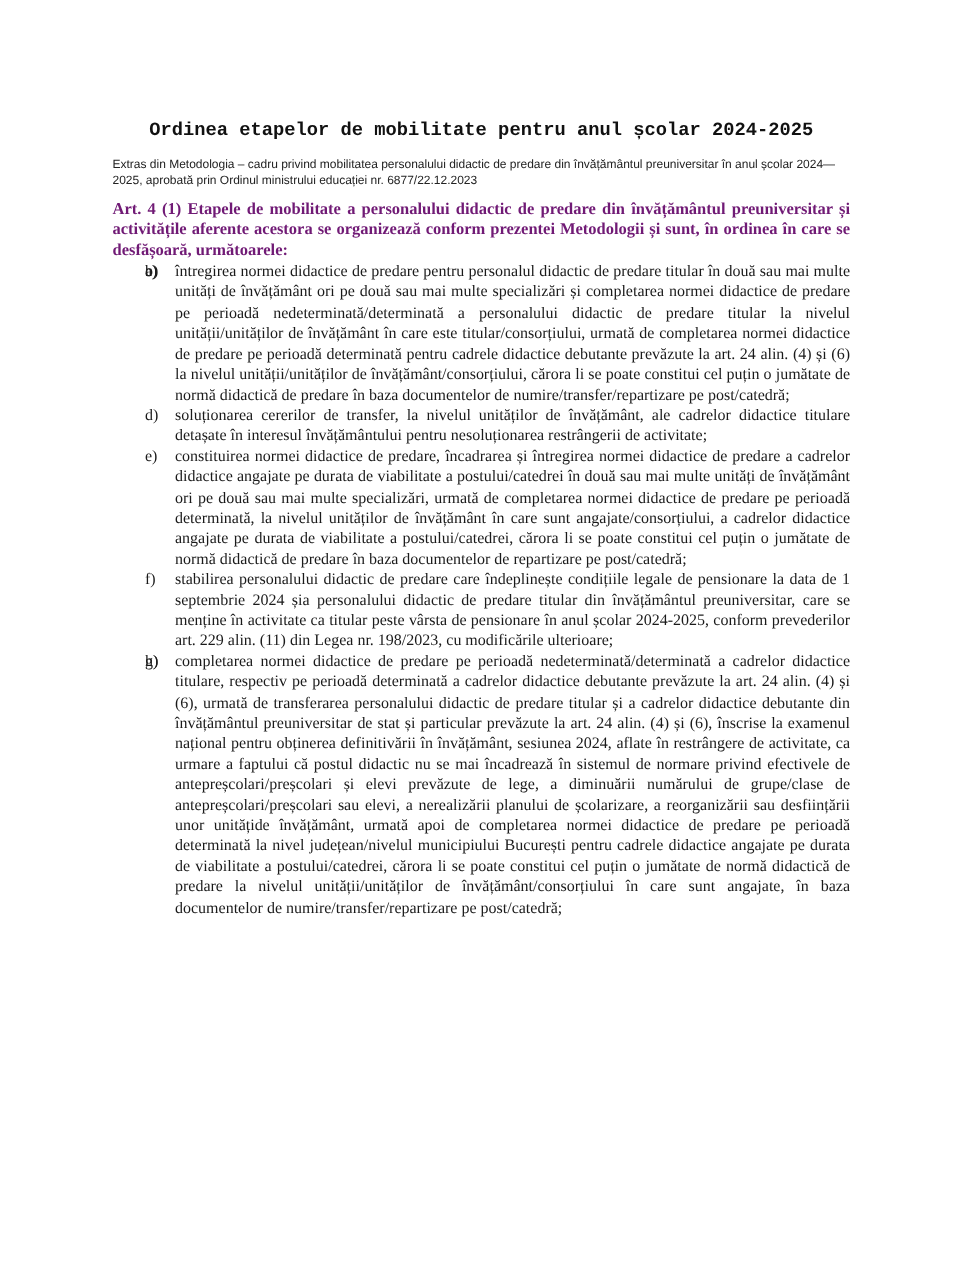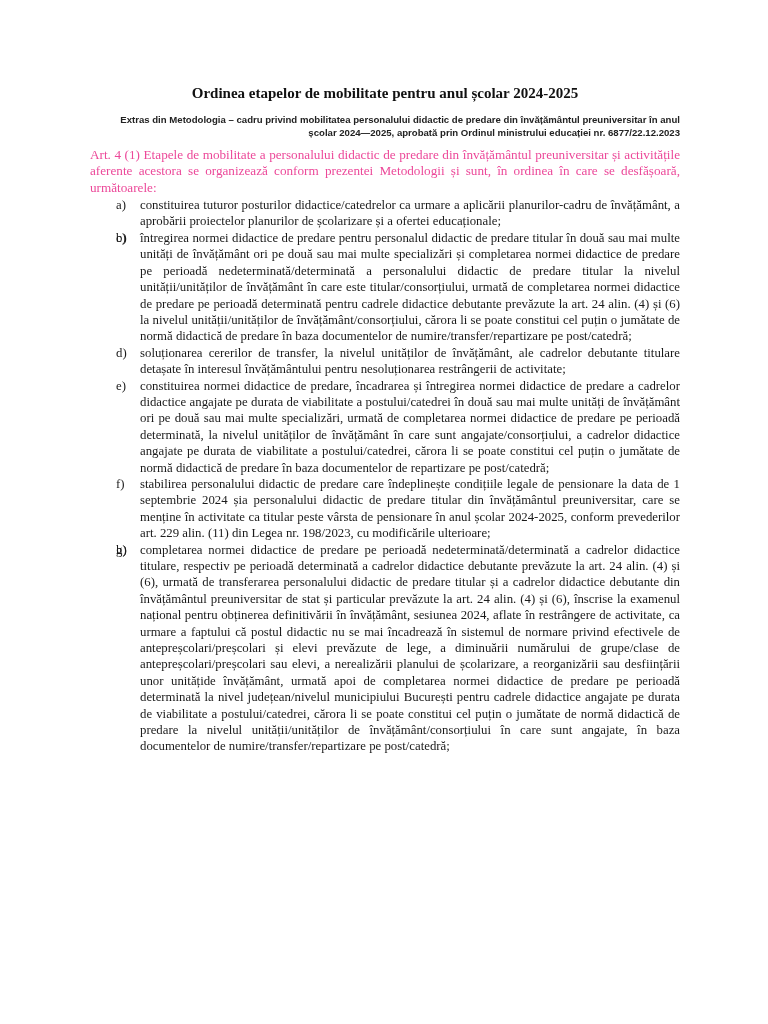--- a/index.html
+++ b/index.html
@@ -11,44 +11,43 @@
     position: relative;
     width: 768px;
     height: 1024px;
     background: #ffffff;
     box-sizing: border-box;
     padding: 84px 88px 0 90px;
     color: #1a1a1a;
     overflow: hidden;
   }
   .doc-title {
-    font-family: Liberation Serif, serif;
+    font-family: Liberation Mono, monospace;
     font-weight: bold;
     font-size: 15px;
     line-height: 18px;
     text-align: center;
     color: #111111;
-    margin: 0 0 12px 0;
+    margin: 12px 0 12px 0;
   }
   .doc-subtitle {
     font-family: "Liberation Sans", "DejaVu Sans", sans-serif;
     font-size: 9.6px;
     line-height: 12.6px;
-    text-align: right;
+    text-align: left;
     color: #222222;
     margin: 0 0 8px 0;
-    font-weight: bold;
   }
   .article-intro {
     font-family: "Liberation Serif", "DejaVu Serif", serif;
-    font-weight: normal;
+    font-weight: bold;
     font-size: 13.2px;
     line-height: 16.3px;
     text-align: justify;
-    color: #ec4899;
+    color: #701a75;
     margin: 8px 0 1px 0;
   }
   .stage-list {
     font-family: "Liberation Serif", "DejaVu Serif", serif;
     font-size: 12.8px;
     line-height: 16.4px;
     color: #1a1a1a;
   }
   .stage-item {
     position: relative;
@@ -66,32 +65,31 @@
 <body>
 
 <div class="page">
   <h1 class="doc-title">Ordinea etapelor de mobilitate pentru anul școlar 2024-2025</h1>
   <p class="doc-subtitle">Extras din Metodologia – cadru privind mobilitatea personalului didactic de predare din învățământul preuniversitar în anul școlar 2024—2025, aprobată prin Ordinul ministrului educației nr. 6877/22.12.2023</p>
   <p class="article-intro">Art. 4 (1) Etapele de mobilitate a personalului didactic de predare din învățământul preuniversitar și activitățile aferente acestora se organizează conform prezentei Metodologii și sunt, în ordinea în care se desfășoară, următoarele:</p>
 
   <div class="stage-list">
     <div class="stage-item">
       <span class="item-label">a)</span>
-      <span class="item-text">constituirea tuturor posturilor didactice/catedrelor ca urmare a aplicării planurilor-cadru de învățământ, a aprobării proiectelor planurilor de școlarizare și a ofertei educaționale;</span>
     </div>
     <div class="stage-item">
       <span class="item-label">b)</span>
     </div>
     <div class="stage-item">
       <span class="item-label">c)</span>
       <span class="item-text">întregirea normei didactice de predare pentru personalul didactic de predare titular în două sau mai multe unități de învățământ ori pe două sau mai multe specializări și completarea normei didactice de predare pe perioadă nedeterminată/determinată a personalului didactic de predare titular la nivelul unității/unităților de învățământ în care este titular/consorțiului, urmată de completarea normei didactice de predare pe perioadă determinată pentru cadrele didactice debutante prevăzute la art. 24 alin. (4) și (6) la nivelul unității/unităților de învățământ/consorțiului, cărora li se poate constitui cel puțin o jumătate de normă didactică de predare în baza documentelor de numire/transfer/repartizare pe post/catedră;</span>
     </div>
     <div class="stage-item">
       <span class="item-label">d)</span>
-      <span class="item-text">soluționarea cererilor de transfer, la nivelul unităților de învățământ, ale cadrelor debutante titulare detașate în interesul învățământului pentru nesoluționarea restrângerii de activitate;</span>
+      <span class="item-text">soluționarea cererilor de transfer, la nivelul unităților de învățământ, ale cadrelor didactice titulare detașate în interesul învățământului pentru nesoluționarea restrângerii de activitate;</span>
     </div>
     <div class="stage-item">
       <span class="item-label">e)</span>
       <span class="item-text">constituirea normei didactice de predare, încadrarea și întregirea normei didactice de predare a cadrelor didactice angajate pe durata de viabilitate a postului/catedrei în două sau mai multe unități de învățământ ori pe două sau mai multe specializări, urmată de completarea normei didactice de predare pe perioadă determinată, la nivelul unităților de învățământ în care sunt angajate/consorțiului, a cadrelor didactice angajate pe durata de viabilitate a postului/catedrei, cărora li se poate constitui cel puțin o jumătate de normă didactică de predare în baza documentelor de repartizare pe post/catedră;</span>
     </div>
     <div class="stage-item">
       <span class="item-label">f)</span>
       <span class="item-text">stabilirea personalului didactic de predare care îndeplinește condițiile legale de pensionare la data de 1 septembrie 2024 șia personalului didactic de predare titular din învățământul preuniversitar, care se menține în activitate ca titular peste vârsta de pensionare în anul școlar 2024-2025, conform prevederilor art. 229 alin. (11) din Legea nr. 198/2023, cu modificările ulterioare;</span>
     </div>
     <div class="stage-item">

